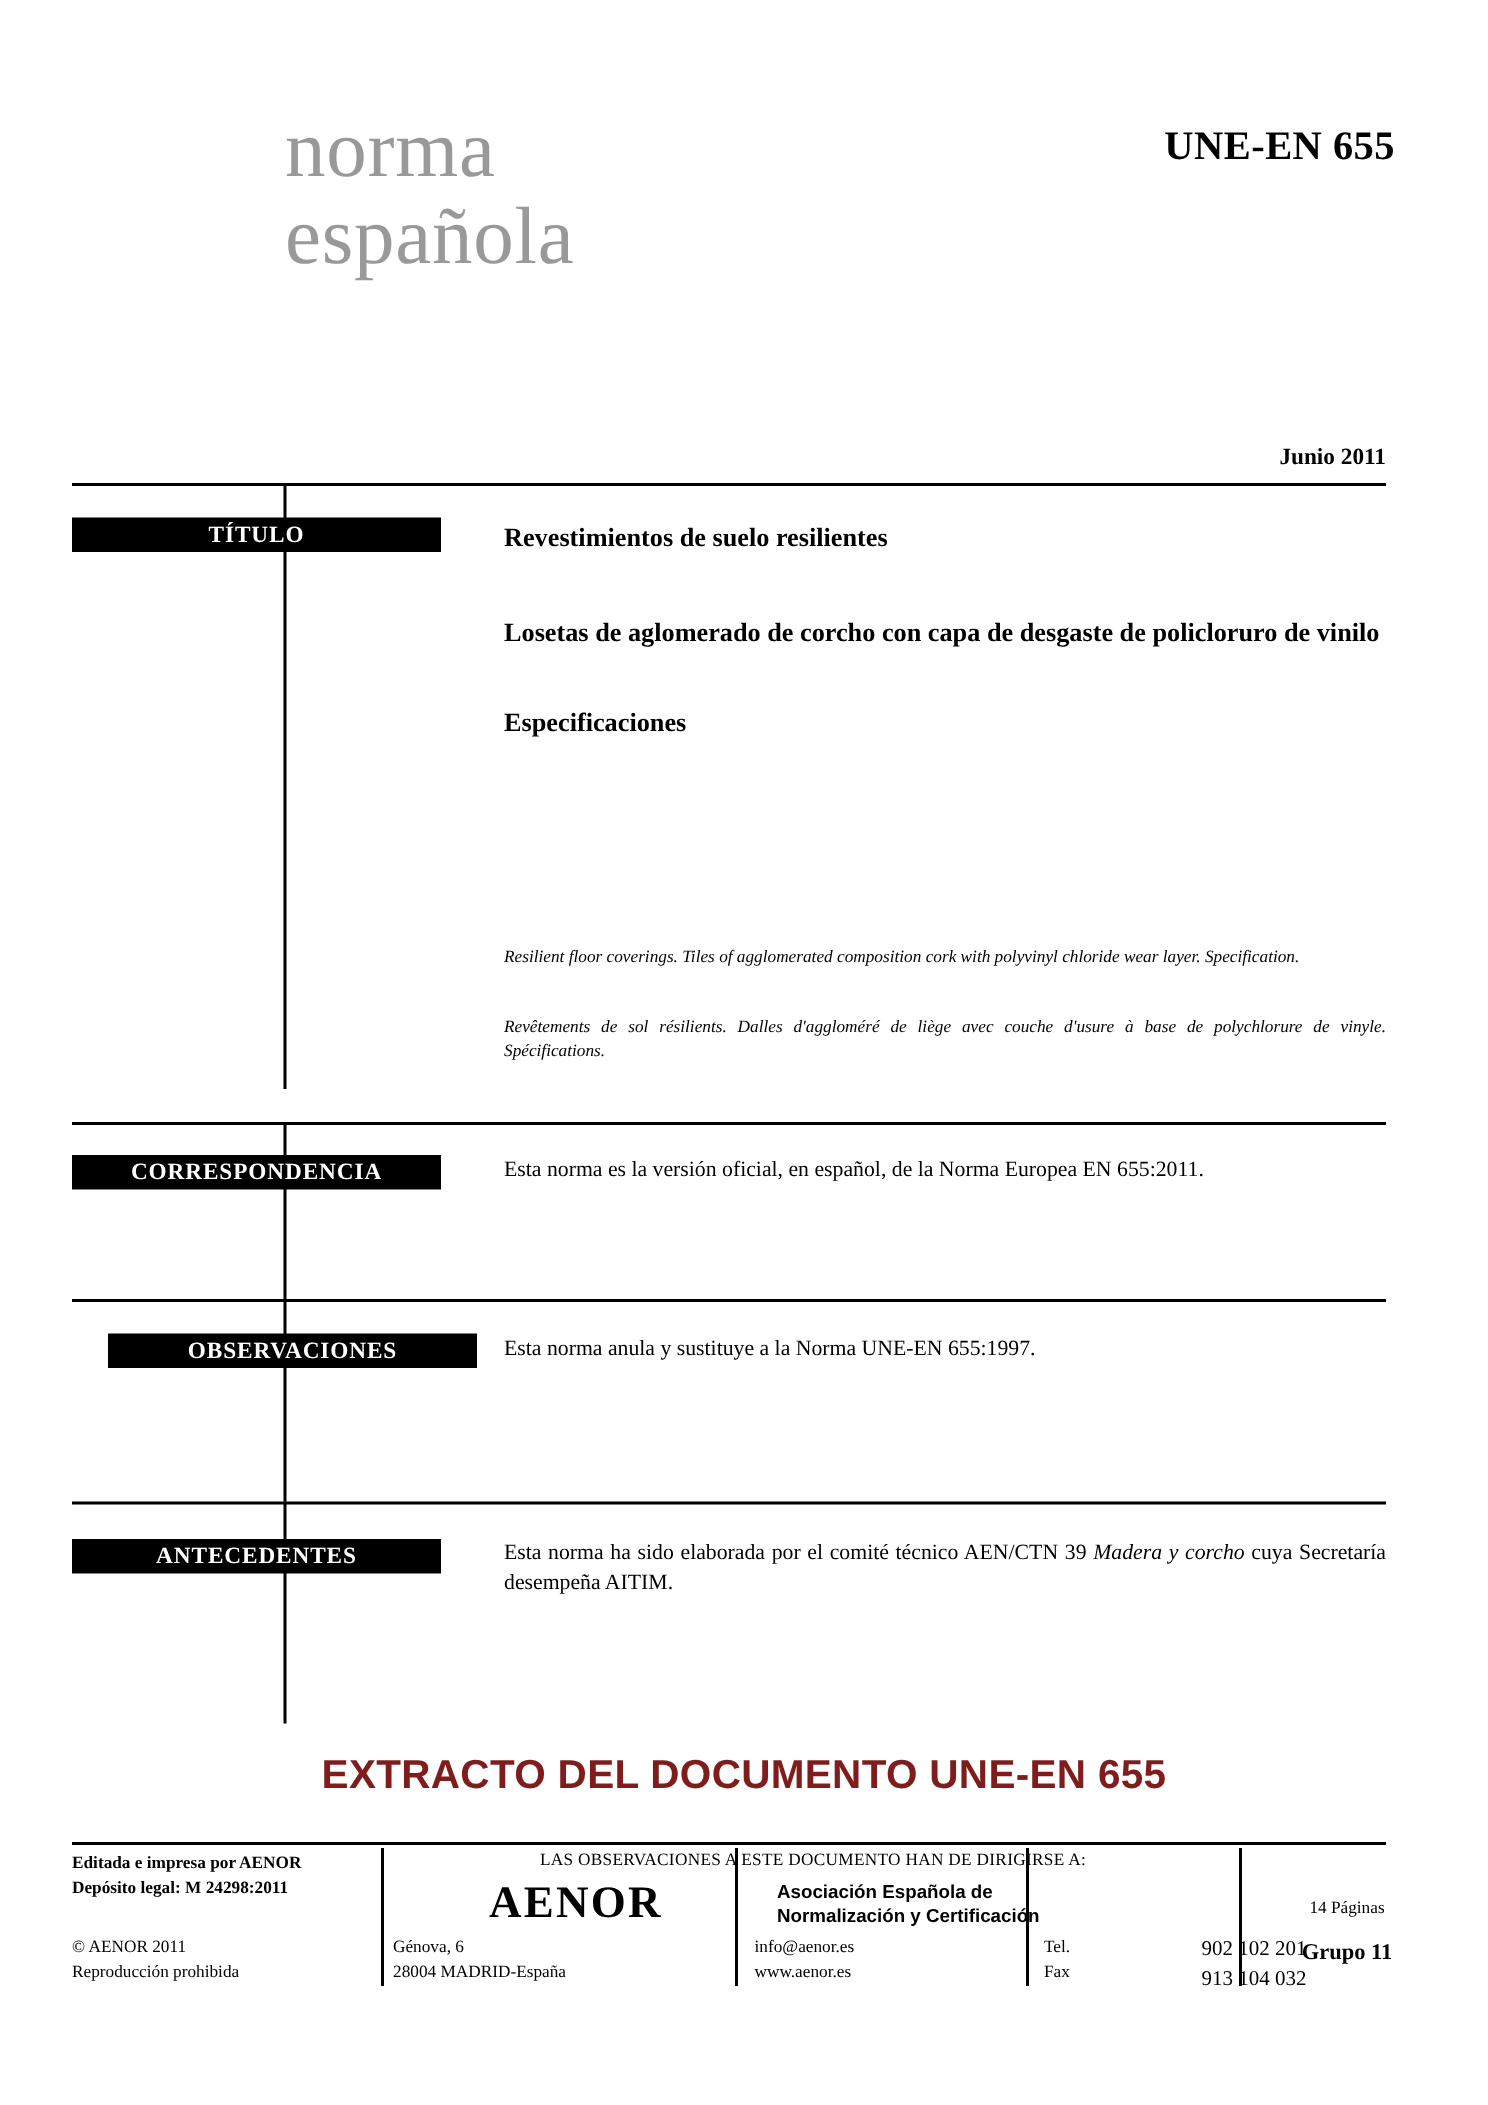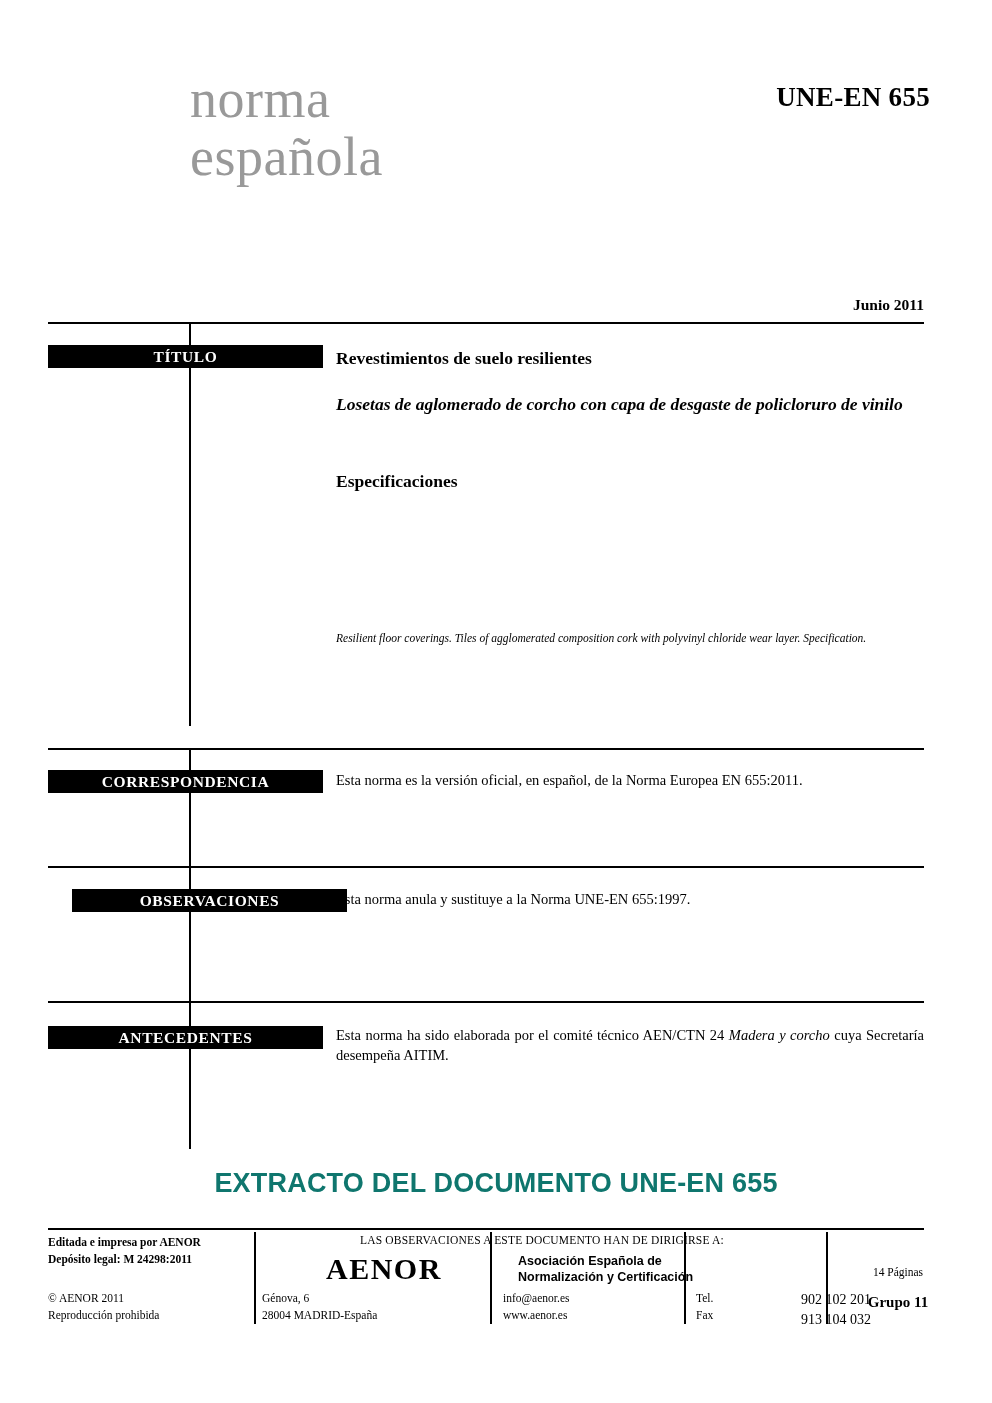--- a/index.html
+++ b/index.html
@@ -67,21 +67,21 @@
     position: absolute;
     left: 189px;
     width: 2px;
     background: #000;
   }
 
   
   .tag {
     position: absolute;
     left: 48px;
-    width: 275px;
+    width: 246px;
     height: 23px;
     background: #000000;
     color: #ffffff;
     font-size: 15.5px;
     font-weight: bold;
     letter-spacing: 0.6px;
     display: flex;
     align-items: center;
     justify-content: center;
     box-sizing: border-box;
@@ -119,21 +119,21 @@
   }
   .body-text i { font-style: italic; }
 
   
   .extract {
     position: absolute;
     left: 0;
     top: 1168px;
     width: 992px;
     text-align: center;
-    color: #0f766e;
+    color: #7f1d1d;
     font-family: "Liberation Sans", sans-serif;
     font-size: 27px;
     font-weight: bold;
     letter-spacing: 0.2px;
   }
 
   
   .footer {
     position: absolute;
     left: 48px;
@@ -262,50 +262,53 @@
 
   <div class="date-line">Junio 2011</div>
 
   <div class="hrule" style="top:322px;"></div>
   <div class="vrule" style="top:322px; height:404px;"></div>
   <div class="tag" style="top:345px;">TÍTULO</div>
 
   <div class="content" style="top:347px;">
     <div class="title-line">Revestimientos de suelo resilientes</div>
   </div>
-  <div class="content" style="top:393px;font-style:italic;">
+  <div class="content" style="top:410px;">
     <div class="title-line justify">Losetas de aglomerado de corcho con capa de desgaste de policloruro de vinilo</div>
   </div>
   <div class="content" style="top:470px;">
     <div class="title-line">Especificaciones</div>
   </div>
 
   <div class="content" style="top:631px;">
     <div class="trans">Resilient floor coverings. Tiles of agglomerated composition cork with polyvinyl chloride wear layer. Specification.</div>
+  </div>
+  <div class="content" style="top:678px;">
+    <div class="trans">Revêtements de sol résilients. Dalles d'aggloméré de liège avec couche d'usure à base de polychlorure de vinyle. Spécifications.</div>
   </div>
 
   <div class="hrule" style="top:748px;"></div>
   <div class="vrule" style="top:748px; height:118px;"></div>
   <div class="tag" style="top:770px;">CORRESPONDENCIA</div>
   <div class="content" style="top:770px;">
     <div class="body-text">Esta norma es la versión oficial, en español, de la Norma Europea EN 655:2011.</div>
   </div>
 
   <div class="hrule" style="top:866px;"></div>
   <div class="vrule" style="top:866px; height:135px;"></div>
   <div class="tag" style="top:889px;margin-left:24px;">OBSERVACIONES</div>
   <div class="content" style="top:889px;">
     <div class="body-text">Esta norma anula y sustituye a la Norma UNE-EN 655:1997.</div>
   </div>
 
   <div class="hrule" style="top:1001px;"></div>
   <div class="vrule" style="top:1001px; height:148px;"></div>
   <div class="tag" style="top:1026px;">ANTECEDENTES</div>
   <div class="content" style="top:1025px;">
-    <div class="body-text"><span>Esta norma ha sido elaborada por el comité técnico AEN/CTN 24 </span><i>Madera y corcho</i><span> cuya Secretaría desempeña AITIM.</span></div>
+    <div class="body-text"><span>Esta norma ha sido elaborada por el comité técnico AEN/CTN 39 </span><i>Madera y corcho</i><span> cuya Secretaría desempeña AITIM.</span></div>
   </div>
 
   <div class="extract">EXTRACTO DEL DOCUMENTO UNE-EN 655</div>
 
   <div class="footer-top-rule"></div>
   <div class="footer">
 
     <div class="footer-col-left">
       <div>Editada e impresa por AENOR</div>
       <div>Depósito legal: M 24298:2011</div>

